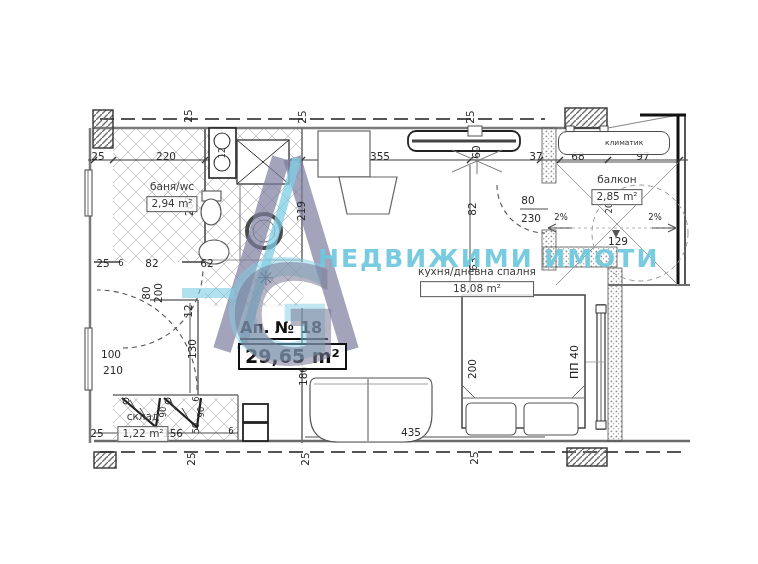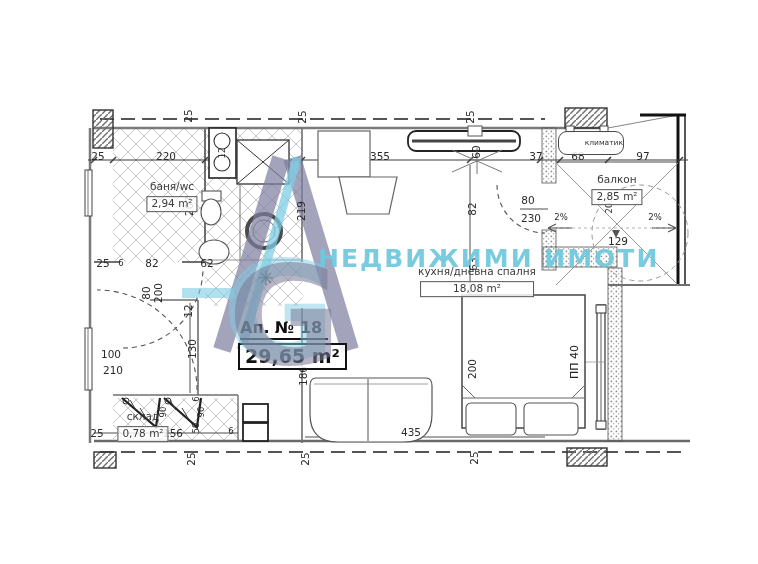--- a/index.html
+++ b/index.html
@@ -17,22 +17,22 @@
   .rarea{display:inline-block;font:10.5px/1.3 "DejaVu Sans",sans-serif;border:1px solid #555;
          background:rgba(255,255,255,.82);padding:0 4px;margin-top:1px;white-space:nowrap;}
   .deco{position:absolute;transform:translate(-50%,-50%);z-index:5;line-height:1;}
   
   .apt-no{position:absolute;left:240px;top:318px;font:bold 16px/1.2 "DejaVu Sans",sans-serif;
           color:#111;border-bottom:2px solid #111;padding:0 6px 1px 0;z-index:6;}
   .apt-area{position:absolute;left:238px;top:343px;font:bold 19px/1.2 "DejaVu Sans",sans-serif;
           color:#111;border:2px solid #111;background:rgba(255,255,255,.85);padding:0 5px;z-index:6;}
   
   .clim{position:absolute;left:558px;top:131px;width:64px;height:22px;border:1.5px solid #4a4a4a;
-        border-radius:9px;font:7.5px/22px "DejaVu Sans",sans-serif;text-align:right;color:#333;
-        background:rgba(255,255,255,.85);z-index:5;}
+        border-radius:9px;font:7.5px/22px "DejaVu Sans",sans-serif;text-align:left;color:#333;
+        background:rgba(255,255,255,.85);z-index:5;padding-left:46px;}
   
   .pp40{position:absolute;left:574px;top:362px;transform:translate(-50%,-50%) rotate(-90deg);
         font:11px/1 "DejaVu Sans",sans-serif;color:#222;z-index:5;white-space:nowrap;}
   
   .wm-estate{position:absolute;left:316px;top:160px;font:bold 57px/1 "DejaVu Sans",sans-serif;
         letter-spacing:1px;color:rgba(117,128,165,.82);
         text-shadow:-4px -3px 0 rgba(150,216,233,.9);z-index:8;pointer-events:none;}
   .wm-sub{position:absolute;left:318px;top:246px;font:bold 25px/1 "DejaVu Sans",sans-serif;
         letter-spacing:2px;color:rgba(110,200,221,.92);z-index:8;pointer-events:none;}
   .wm-g{position:absolute;left:228px;top:248px;font:bold 138px/1 "DejaVu Sans",sans-serif;
@@ -238,21 +238,21 @@
       <span class="dim" style="left: 411px; top: 432px;">435</span>
       <span class="dim v" style="left: 191px; top: 459px;">25</span>
       <span class="dim v" style="left: 305px; top: 459px;">25</span>
       <span class="dim v" style="left: 474px; top: 458px;">25</span>
     </div>
 
   <div id="room-layer">
       <div class="room" style="left: 172px; top: 196px;"><div class="rname">баня/wc</div><div class="rarea">2,94 m²</div></div>
       <div class="room" style="left: 430px; top: 281px; margin-left: 47px;"><div class="rname">кухня/дневна спалня</div><div class="rarea" style="width: 104px;">18,08 m²</div></div>
       <div class="room" style="left: 617px; top: 189px;"><div class="rname">балкон</div><div class="rarea">2,85 m²</div></div>
-      <div class="room" style="left: 143px; top: 426px;"><div class="rname">склад</div><div class="rarea">0,78 m²</div></div>
+      <div class="room" style="left: 143px; top: 426px;"><div class="rname">склад</div><div class="rarea">1,22 m²</div></div>
       <span class="deco" style="left: 266px; top: 278px; font-size: 20px; color: rgb(74, 74, 74);">✳</span>
     </div>
 
   <div class="apt-no">Ап. № 18</div>
   <div class="apt-area">29,65 m²</div>
 
   <div class="clim">климатик</div>
   <div class="pp40">ПП 40</div>
 
   <div class="wm-sub">НЕДВИЖИМИ ИМОТИ</div>

